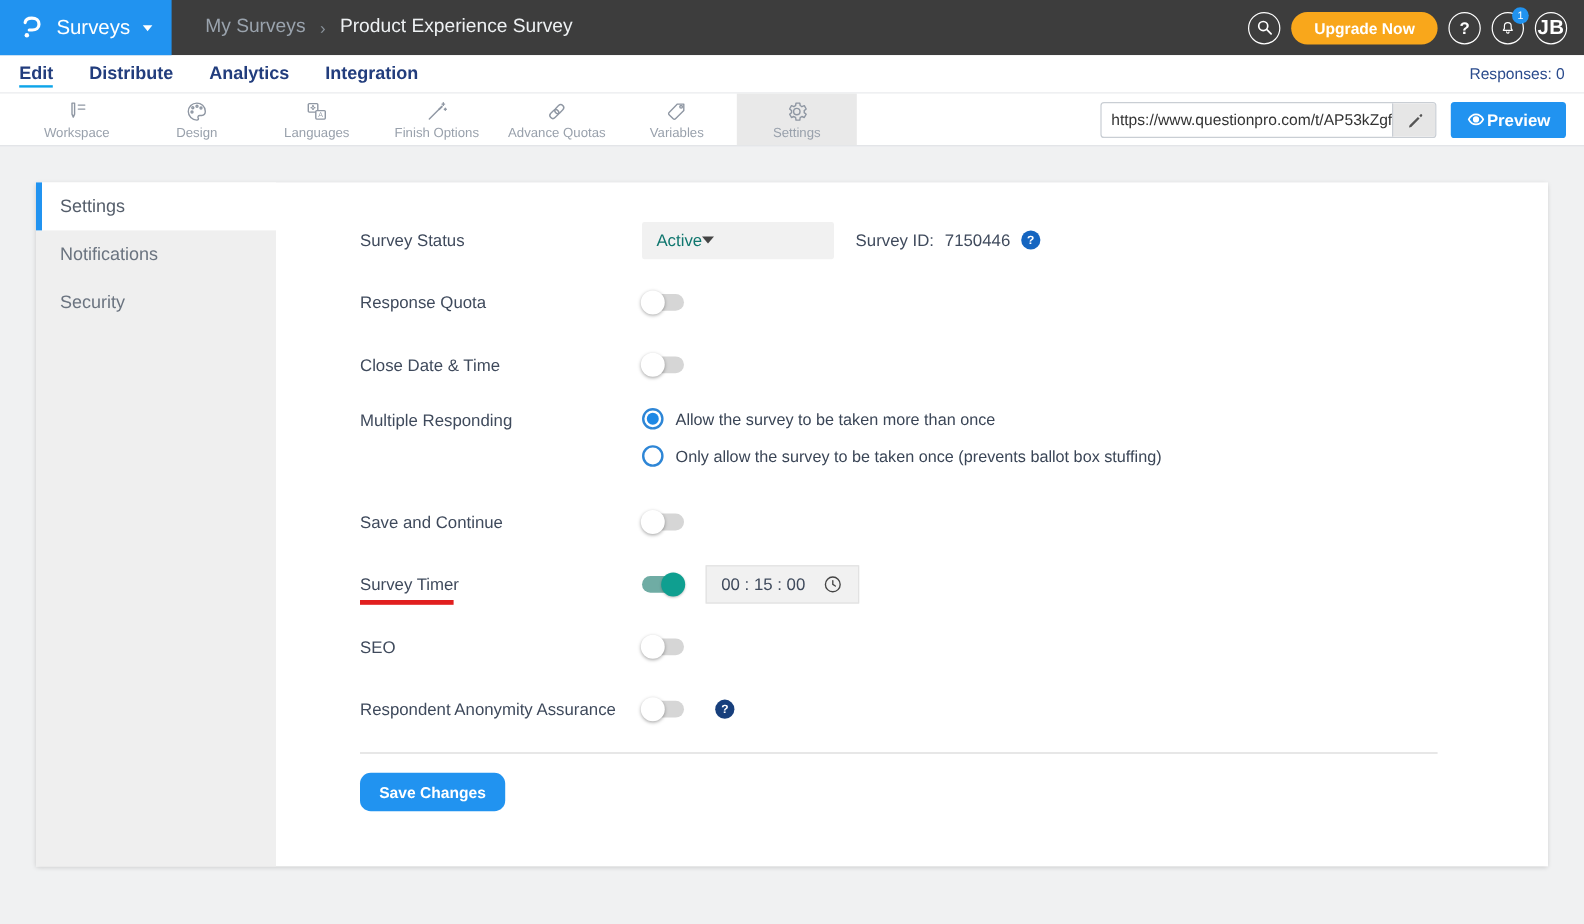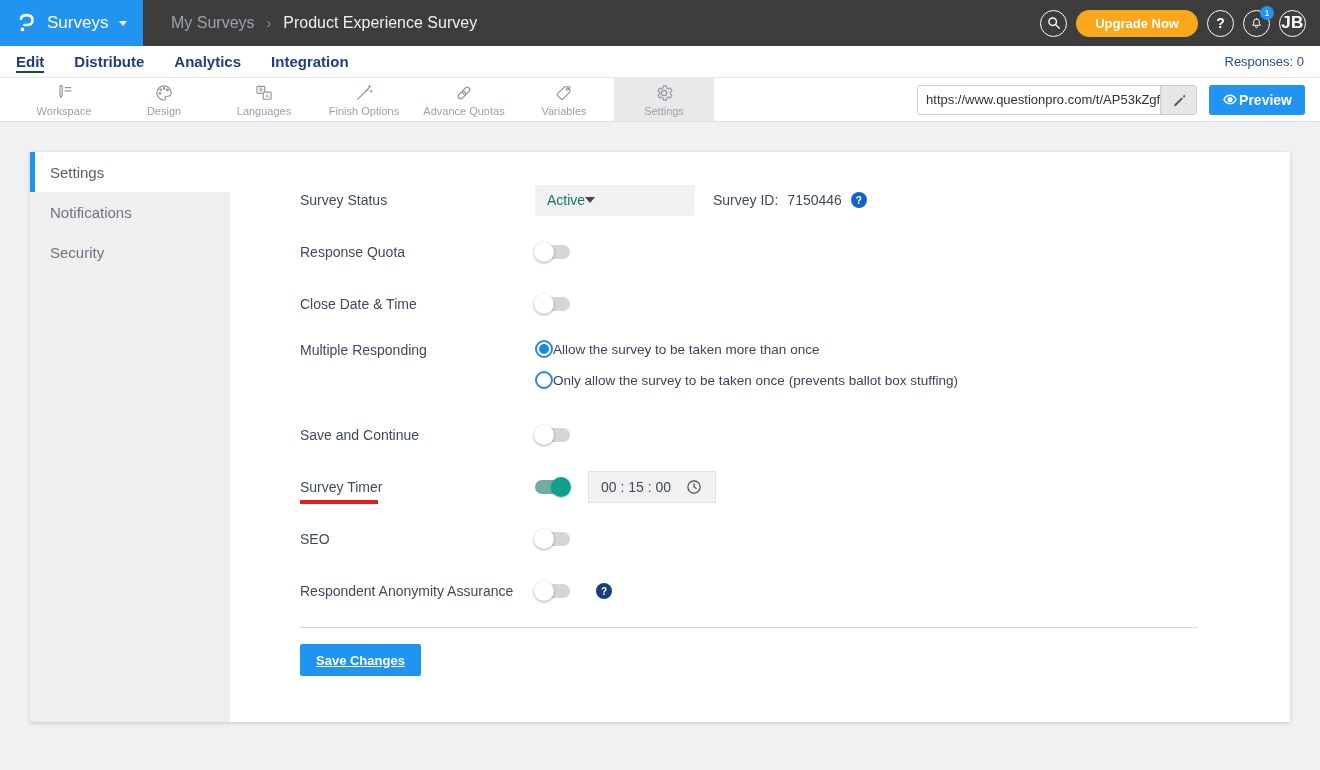--- a/index.html
+++ b/index.html
@@ -17,21 +17,21 @@
   .topbar-right { margin-left:auto; display:flex; align-items:center; gap:9px; padding-right:14px; }
   .circle-btn { width:27px; height:27px; border:1.5px solid #fff; border-radius:50%; display:flex; align-items:center; justify-content:center; color:#fff; position:relative; cursor:pointer; flex-shrink:0; }
   .circle-btn .qmark { font-size:14px; font-weight:bold; }
   .circle-btn .initials { font-size:17px; font-weight:bold; letter-spacing:.3px; }
   .upgrade-btn { background:#f9a71b; color:#fff; font-size:13px; font-weight:bold; height:27px; padding:0 19px; border-radius:14px; border:none; display:flex; align-items:center; cursor:pointer; }
   .notif-badge { position:absolute; top:-5px; right:-5px; width:14px; height:14px; border-radius:50%; background:#2193f0; color:#fff; font-size:9px; display:flex; align-items:center; justify-content:center; }
 
   
   .navtabs { height:32px; background:#fff; display:flex; align-items:center; padding:0 16px; border-bottom:1px solid #e4e7ea; }
   .tab { font-size:15px; font-weight:600; color:#223d7d; margin-right:30px; cursor:pointer; }
-  .tab.active span { border-bottom:2px solid #14532d; padding-bottom:1px; }
+  .tab.active span { border-bottom:2px solid #0ea5e9; padding-bottom:1px; }
   .responses { margin-left:auto; font-size:13px; color:#2a4b8d; }
 
   
   .toolbar { height:44px; background:#fff; border-bottom:1px solid #dcdfe3; display:flex; align-items:stretch; padding-left:14px; }
   .tool-item { width:100px; display:flex; flex-direction:column; align-items:center; justify-content:center; gap:2px; cursor:pointer; }
   .tool-item.selected { background:#e9e9e9; }
   .tool-item svg { width:20px; height:20px; stroke:#8f97a3; fill:none; stroke-width:1.4; stroke-linecap:round; stroke-linejoin:round; }
   .tool-label { font-size:11px; color:#99a1ac; white-space:nowrap; }
   .toolbar-right { margin-left:auto; display:flex; align-items:center; gap:12px; padding-right:15px; }
   .url-box { width:280px; height:30px; border:1px solid #c9ced4; border-radius:3px; background:#fff; display:flex; overflow:hidden; }
@@ -60,29 +60,29 @@
   .survey-id { display:flex; align-items:center; gap:9px; margin-left:18px; font-size:14px; color:#3f4a5c; }
   .help-circle { width:16px; height:16px; border-radius:50%; background:#1565c0; color:#fff; font-size:10px; font-weight:bold; display:flex; align-items:center; justify-content:center; cursor:pointer; flex-shrink:0; }
   .help-circle.dark { background:#173f7c; }
 
   .toggle { width:35px; height:14px; border-radius:8px; background:#d6d6d6; position:relative; cursor:pointer; flex-shrink:0; }
   .toggle .knob { width:20px; height:20px; border-radius:50%; background:#fff; box-shadow:0 1px 3px rgba(0,0,0,.35); position:absolute; top:-3px; left:-1px; }
   .toggle.on { background:#6faca4; }
   .toggle.on .knob { left:auto; right:-1px; background:#0f9f90; box-shadow:0 1px 2px rgba(0,0,0,.25); }
 
   .radio-group { display:flex; flex-direction:column; gap:13px; }
-  .radio-row { display:flex; align-items:center; font-size:13.5px; color:#3a4556; cursor:pointer; }
+  .radio-row { display:flex; align-items:center; gap:10px; font-size:13.5px; color:#3a4556; cursor:pointer; }
   .radio { width:18px; height:18px; border:2px solid #2e86d6; border-radius:50%; background:#fff; position:relative; flex-shrink:0; }
   .radio.checked::after { content:''; position:absolute; inset:2px; background:#1e88e5; border-radius:50%; }
 
   .time-box { margin-left:18px; height:32px; background:#f1f1f1; border:1px solid #e2e2e2; display:flex; align-items:center; gap:14px; padding:0 12px; font-size:14px; color:#3f4a5c; }
   .time-box svg { width:18px; height:18px; stroke:#444; fill:none; stroke-width:1.5; stroke-linecap:round; cursor:pointer; }
 
   .divider { width:898px; height:1px; background:#d8d8d8; margin:20px 0 16px 0; }
-  .save-btn { background:#2193f0; color:#fff; border:none; border-radius:2px; height:32px; padding:0 16px; font-size:13px; font-weight:600; font-family:"Liberation Sans", sans-serif; cursor:pointer;text-decoration:underline; }
+  .save-btn { background:#2193f0; color:#fff; border:none; border-radius:9px; height:32px; padding:0 16px; font-size:13px; font-weight:600; font-family:"Liberation Sans", sans-serif; cursor:pointer; }
 
   .white-svg { stroke:#fff; fill:none; stroke-width:1.6; stroke-linecap:round; stroke-linejoin:round; }
 </style>
 </head>
 <body>
 
 <div class="topbar">
   <div class="logo-box">
     <svg width="22" height="22" viewBox="0 0 20 20">
       <path d="M4.5 6.2C4.8 4 6.8 2.8 9.6 2.8c3.3 0 5.4 1.8 5.4 4.6 0 2.9-2.2 4.4-5.2 4.4H7.6" fill="none" stroke="#fff" stroke-width="2.4" stroke-linecap="round"></path>

